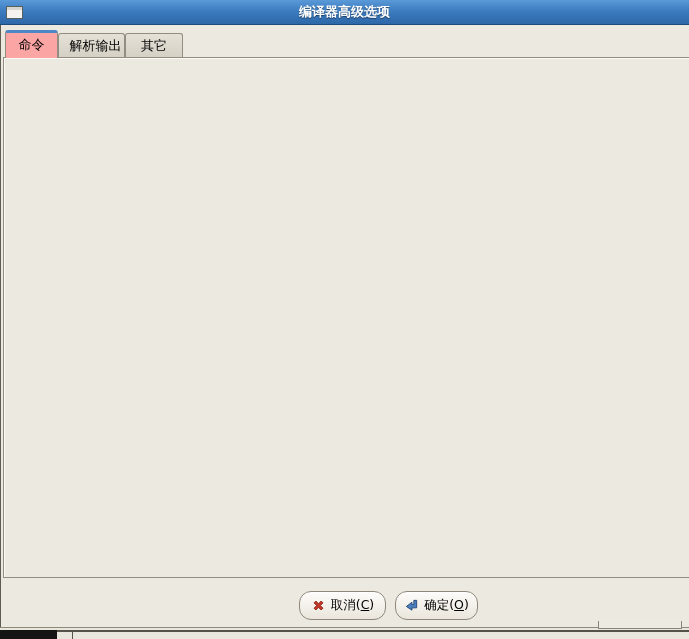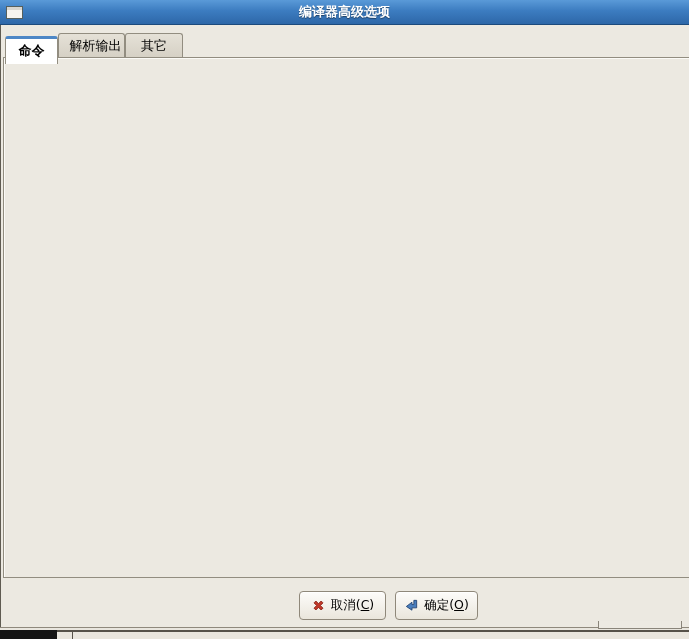--- a/index.html
+++ b/index.html
@@ -15,22 +15,22 @@
   .title-text{color:#fff;font-weight:bold;font-size:13px;text-shadow:0 1px 1px rgba(0,0,0,.45);}
   .win-icon{position:absolute;left:6px;top:6px;width:15px;height:11px;background:#f5f3ef;
     border:1px solid #56605e;box-shadow:inset 0 3px 0 #d9d6cf;}
 
   
   .dialog-bg{position:absolute;left:1px;top:25px;width:688px;height:603px;background:#ece9e1;}
 
   
   .tab{position:absolute;box-sizing:border-box;border:1px solid #928d80;border-bottom:none;
     border-radius:3px 3px 0 0;text-align:center;font-size:13px;cursor:default;}
-  .tab-active{left:5px;top:36px;width:53px;height:28px;background:#ffffff;z-index:3;
-    border-top:3px solid #4d87c6;line-height:24px;font-weight:bold;}
+  .tab-active{left:5px;top:30px;width:53px;height:28px;background:#fca5a5;z-index:3;
+    border-top:3px solid #4d87c6;line-height:24px;}
   .tab-idle{top:33px;height:25px;background:linear-gradient(#e5e1d7,#d5d0c4);line-height:24px;z-index:1;}
   .tab2{left:58px;width:67px;padding-left:8px;}
   .tab3{left:125px;width:58px;}
 
   
   .page{position:absolute;left:3px;top:57px;width:686px;height:521px;background:#ece9e1;
     border:1px solid #928d80;border-right:none;box-sizing:border-box;
     box-shadow:inset 1px 1px 0 #fbfaf6;z-index:2;}
 
   .lbl{position:absolute;font-size:12.5px;white-space:nowrap;}
@@ -60,21 +60,21 @@
   .help{position:absolute;font-size:12.6px;line-height:17px;white-space:pre-line;}
 
   
   .sep{position:absolute;height:2px;border-top:1px solid #9a9488;border-bottom:1px solid #fdfcf8;}
   .macro-rows{position:absolute;left:398px;top:95px;width:291px;}
   .macro-row{display:flex;height:17px;line-height:17px;font-size:12.4px;white-space:nowrap;}
   .macro-label{width:222px;flex:none;overflow:hidden;}
   .macro-value{flex:none;}
 
   
-  .btn{position:absolute;box-sizing:border-box;height:29px;border:1px solid #8f887a;border-radius:4px;
+  .btn{position:absolute;box-sizing:border-box;height:29px;border:1px solid #8f887a;border-radius:12px;
     background:linear-gradient(#fdfcfa,#eae6dc);box-shadow:inset 0 1px 0 #fff;
     display:flex;align-items:center;justify-content:center;gap:5px;font-size:12.5px;cursor:default;}
   .btn u{text-decoration:underline;}
   .btn svg{display:block;}
 
   
   .dlg-bottom-line{position:absolute;left:0;top:627px;width:689px;height:1px;background:#8f897c;}
   .strip{position:absolute;left:0;top:628px;width:689px;height:11px;background:#e9e6de;}
   .strip-black{position:absolute;left:0;top:2px;width:57px;height:9px;background:#141414;}
   .strip-hline{position:absolute;left:57px;top:2px;width:632px;height:2px;background:#56524a;}

